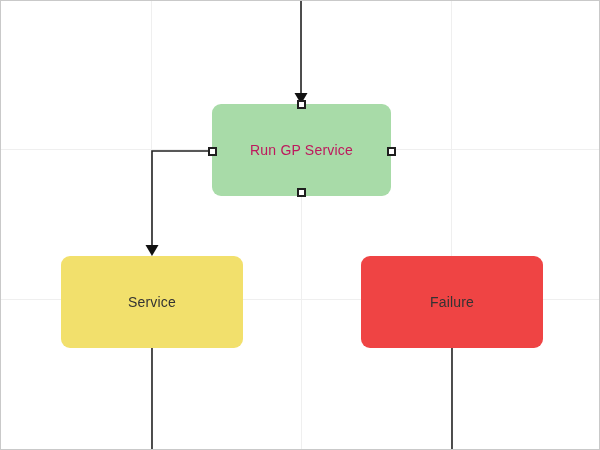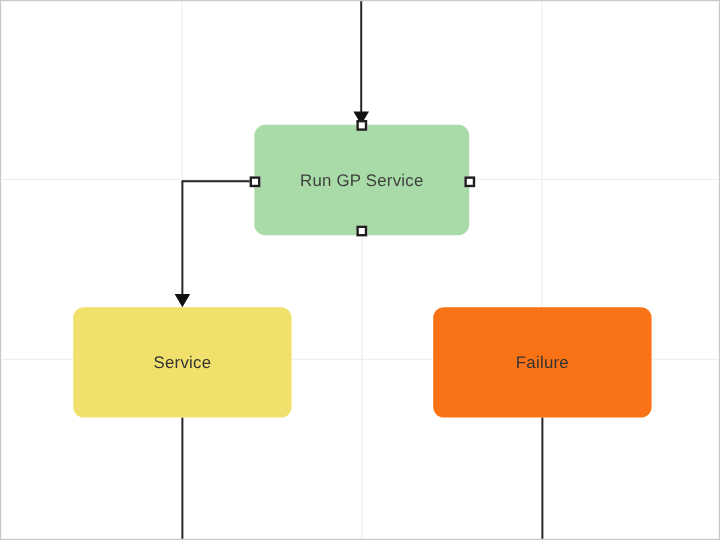--- a/index.html
+++ b/index.html
@@ -110,28 +110,28 @@
   <svg class="edge-layer" width="600" height="450" viewBox="0 0 600 450">
       <path class="edge-path" d="M 300 -4 L 300 97" stroke="#222222"></path>
       <polygon class="edge-arrow" points="293.5,92 306.5,92 300,103"></polygon>
       <path class="edge-path" d="M 211 150 L 151 150 L 151 244" stroke="#222222"></path>
       <polygon class="edge-arrow" points="144.5,244 157.5,244 151,255"></polygon>
       <path class="edge-path" d="M 151 347 L 151 452" stroke="#222222"></path>
       <path class="edge-path" d="M 451 347 L 451 452" stroke="#222222"></path>
     </svg>
 
   <div id="node-layer">
-      <div class="node" style="left: 211px; top: 103px; width: 179px; height: 92px; background: rgb(168, 219, 168); color: #404040;">
+      <div class="node" style="left: 211px; top: 103px; width: 179px; height: 92px; background: rgb(168, 219, 168); color: #be185d;">
         <span class="node-label">Run GP Service</span>
       </div>
       <div class="handle" style="left: 295.5px; top: 98.5px;"></div>
       <div class="handle" style="left: 206.5px; top: 145.5px;"></div>
       <div class="handle" style="left: 385.5px; top: 145.5px;"></div>
       <div class="handle" style="left: 295.5px; top: 186.5px;"></div>
       <div class="node" style="left: 60px; top: 255px; width: 182px; height: 92px; background: rgb(242, 224, 108); color: rgb(51, 51, 51);">
         <span class="node-label">Service</span>
       </div>
-      <div class="node" style="left: 360px; top: 255px; width: 182px; height: 92px; background: #f97316; color: rgb(51, 51, 51);">
+      <div class="node" style="left: 360px; top: 255px; width: 182px; height: 92px; background: #ef4444; color: rgb(51, 51, 51);">
         <span class="node-label">Failure</span>
       </div>
     </div>
 
 </div>
 
 </body></html>

